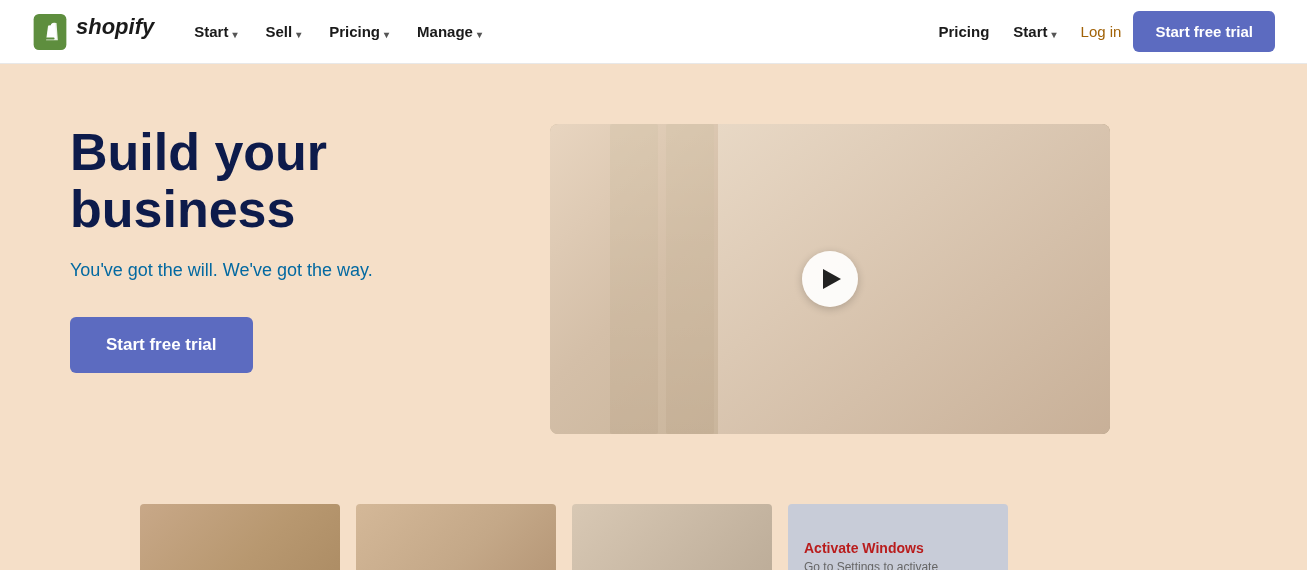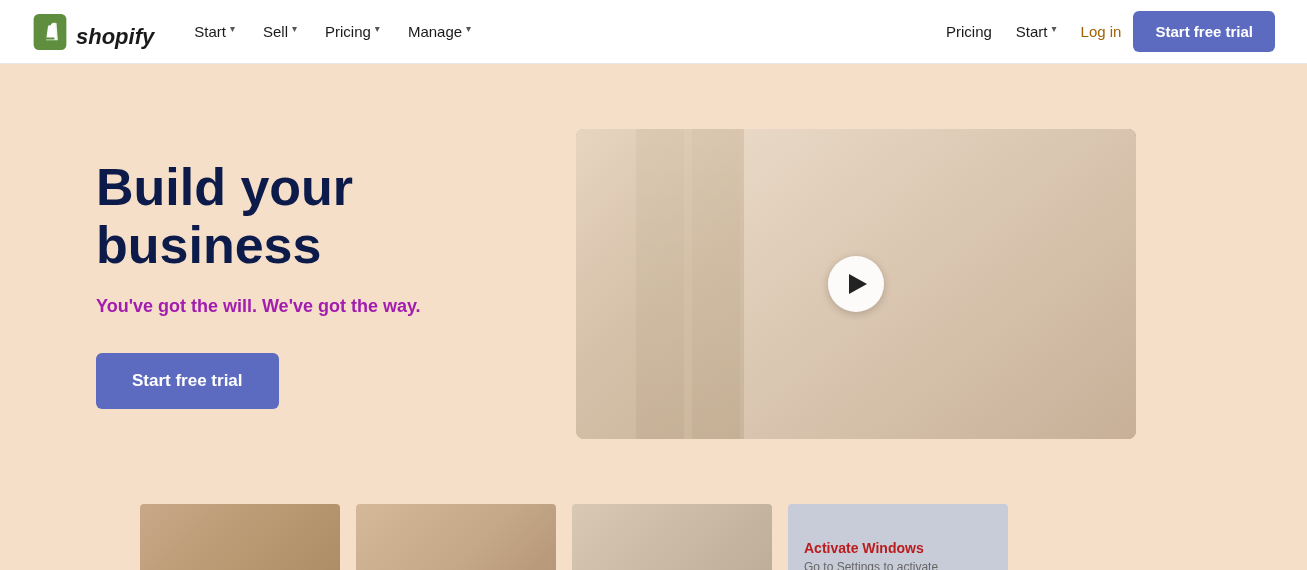--- a/index.html
+++ b/index.html
@@ -9,21 +9,21 @@
     nav {
       background: #fff;
       display: flex;
       align-items: center;
       padding: 0 32px;
       height: 64px;
       border-bottom: 1px solid #e8e8e8;
     }
     .logo-area {
       display: flex;
-      align-items: flex-end;
+      align-items: flex-start;
       gap: 8px;
       margin-right: 28px;
       text-decoration: none;
     }
     .logo-icon {
       width: 36px;
       height: 36px;
     }
     .logo-text {
       font-size: 22px;
@@ -32,28 +32,29 @@
       font-style: italic;
     }
     .nav-links-left {
       display: flex;
       align-items: center;
       gap: 4px;
       flex: 1;
     }
     .nav-link {
       display: flex;
-      align-items: flex-start;
+      align-items: flex-end;
       gap: 4px;
       padding: 8px 12px;
       font-size: 15px;
       color: #1a1a1a;
       cursor: pointer;
       border-radius: 4px;
       text-decoration: none;
+      font-weight: bold;
     }
     .chevron {
       font-size: 10px;
       color: #555;
     }
     .nav-links-right {
       display: flex;
       align-items: center;
     }
     .nav-login {
@@ -71,41 +72,39 @@
       border-radius: 6px;
       font-size: 15px;
       font-weight: 600;
       cursor: pointer;
     }
 
     
     .hero {
       background: #f5dfc8;
       display: flex;
-      align-items: center;
-      padding: 60px 60px 60px 96px;
+      padding: 60px 60px 60px 70px;
       min-height: 440px;
       position: relative;
       gap: 60px;
     }
     .hero-left {
       flex: 0 0 420px;
     }
     .hero-title {
       font-size: 52px;
       font-weight: 800;
       color: #0d1b4b;
       line-height: 1.1;
       margin-bottom: 22px;
     }
     .hero-subtitle {
       font-size: 18px;
-      color: #a21caf;
+      color: #0369a1;
       margin-bottom: 36px;
-      font-weight: bold;
     }
     .btn-hero-trial {
       background: #5c6bc0;
       color: #fff;
       border: none;
       padding: 18px 36px;
       border-radius: 6px;
       font-size: 17px;
       font-weight: 600;
       cursor: pointer;

